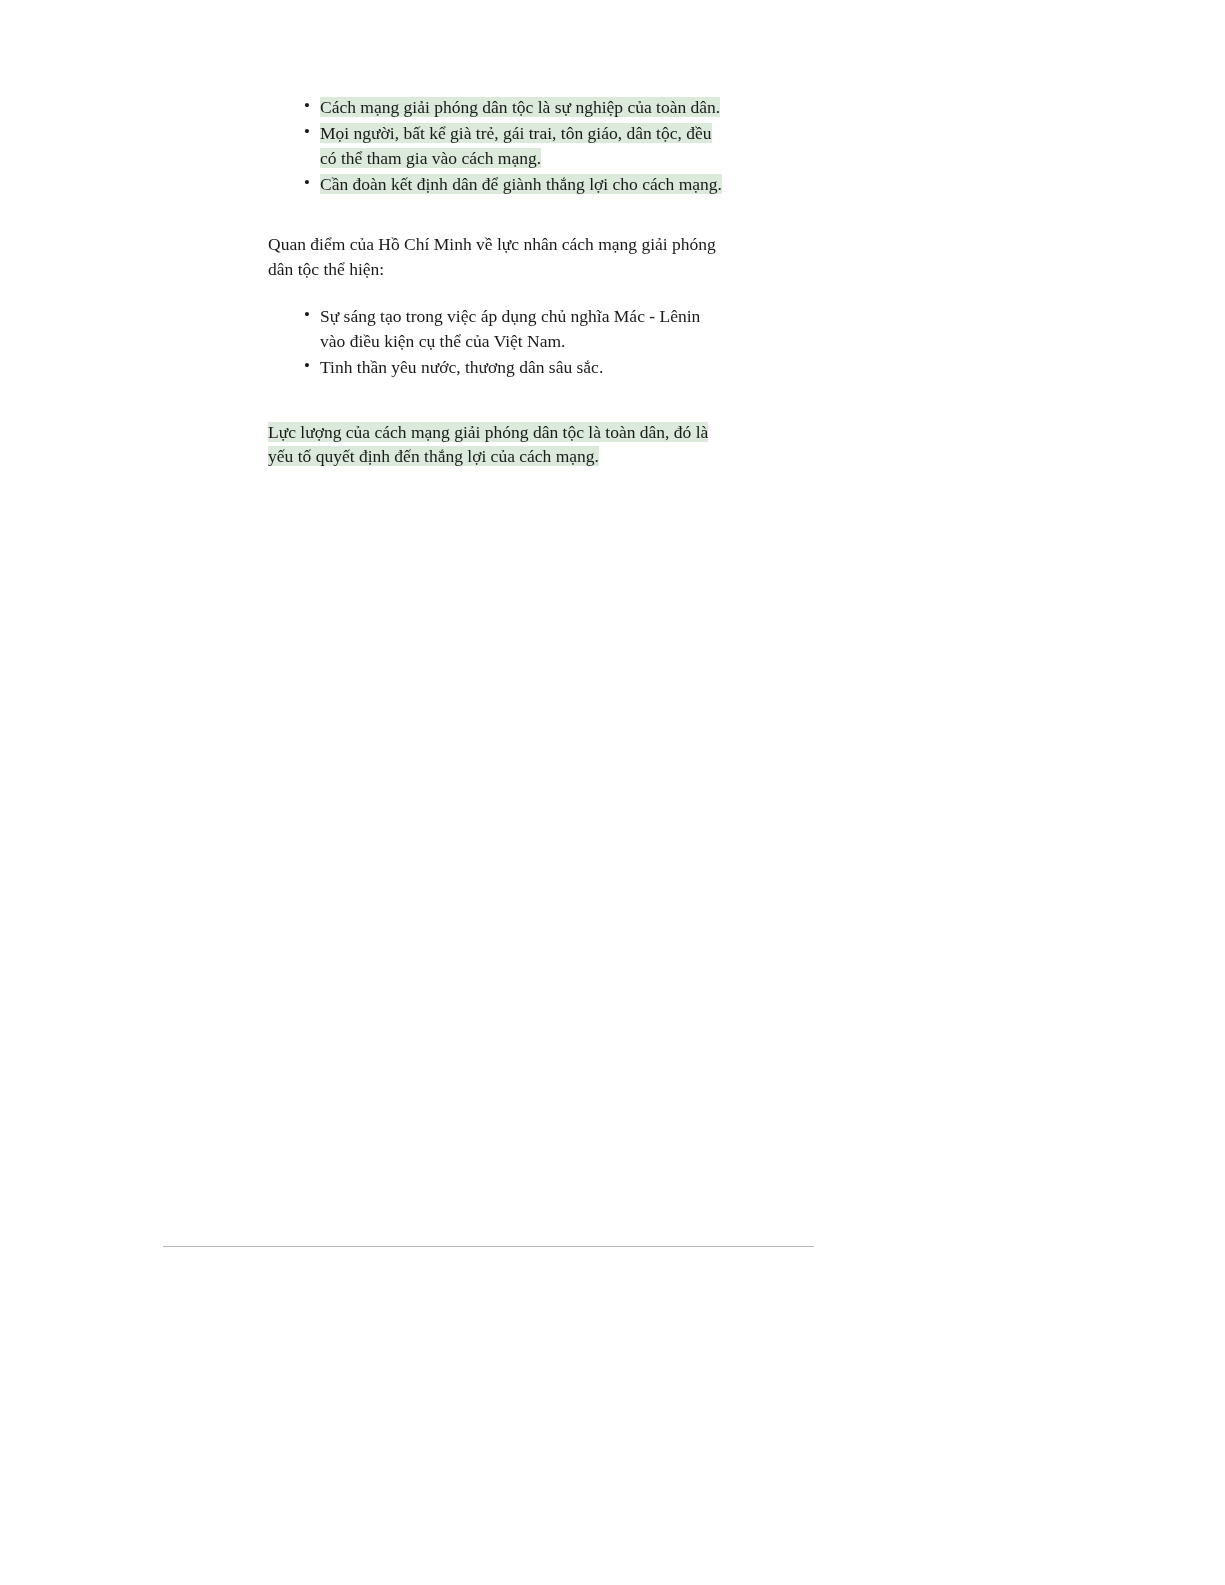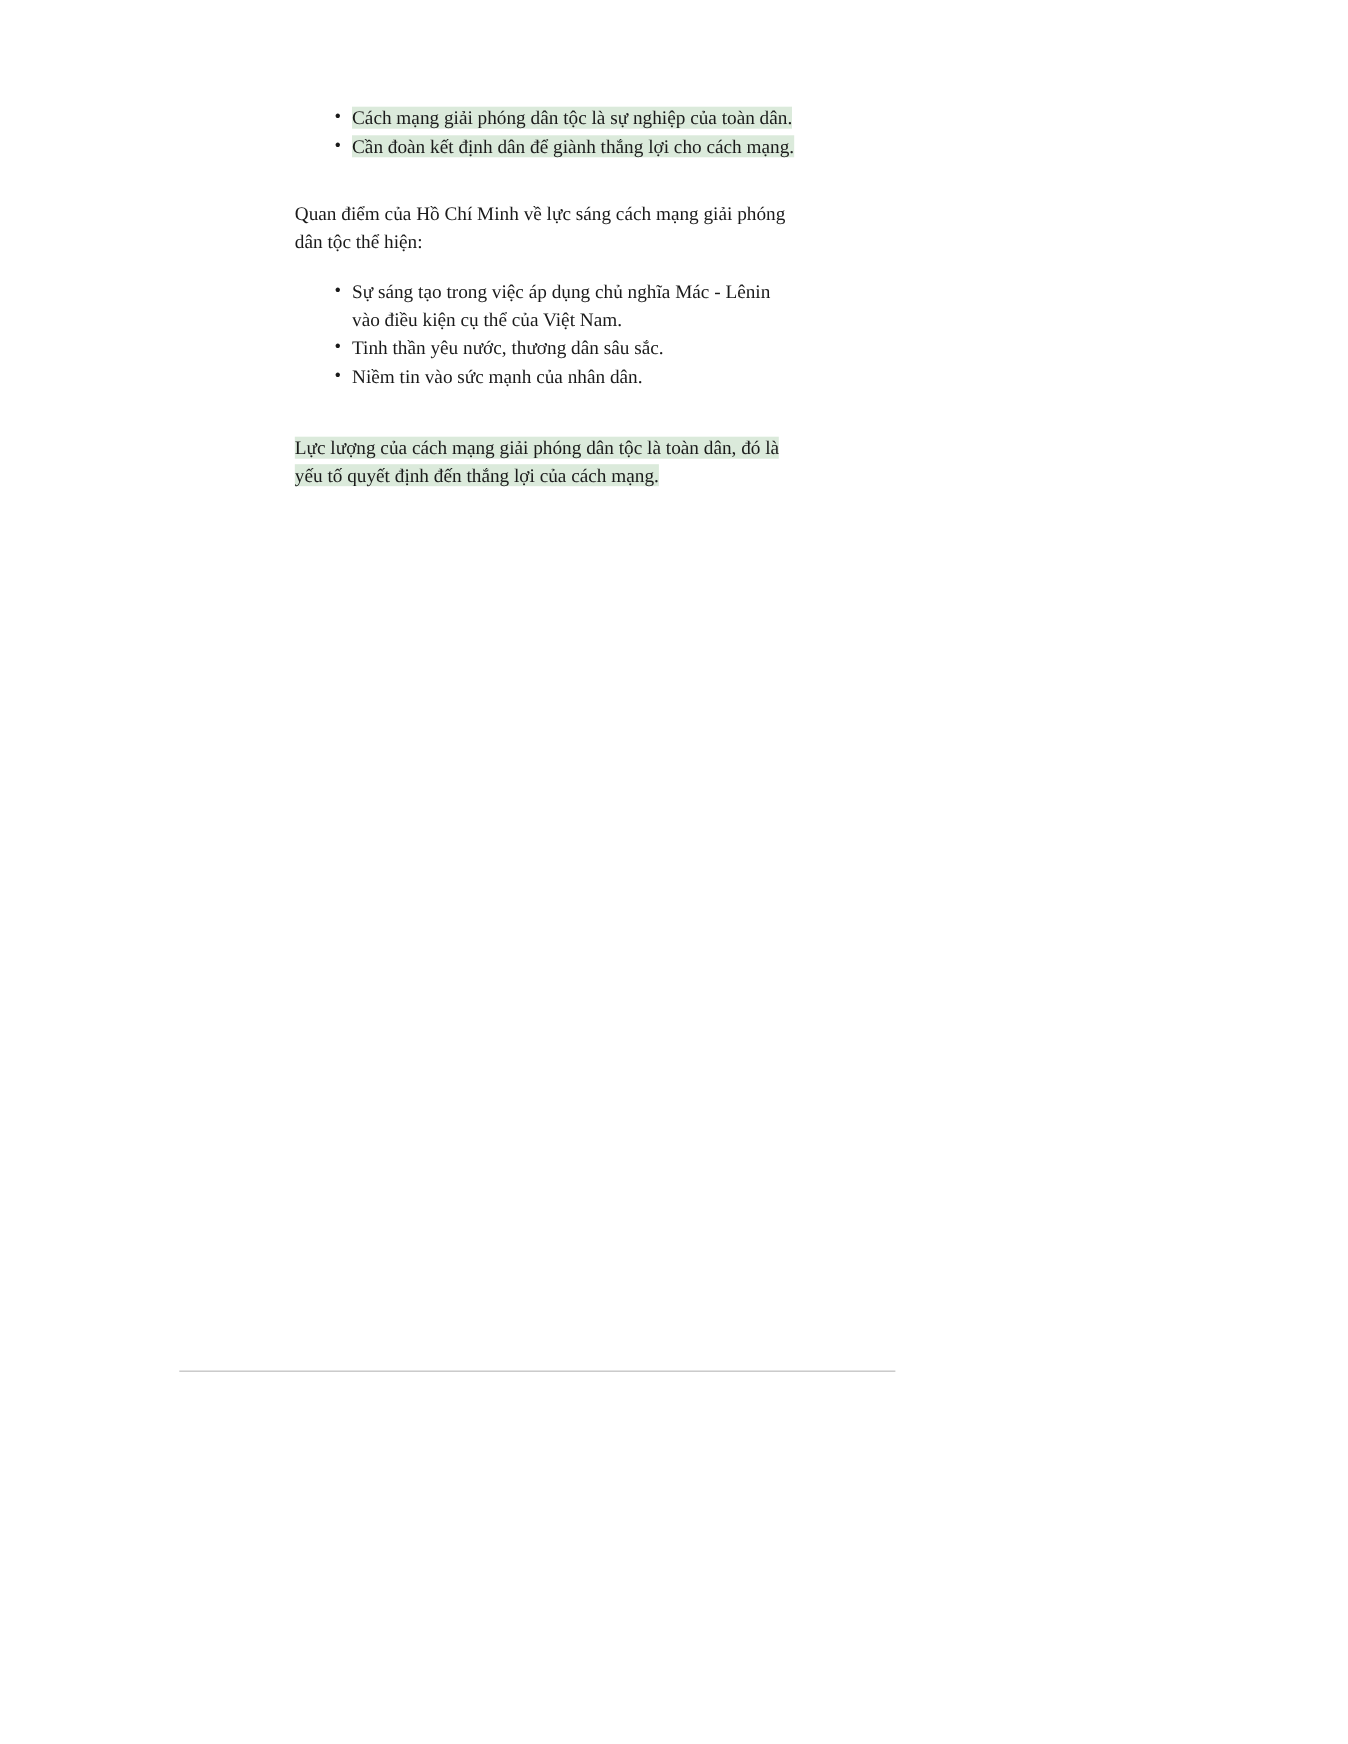--- a/index.html
+++ b/index.html
@@ -83,31 +83,31 @@
   }
   .gap-small { height: 22px; }
 </style>
 </head>
 <body>
 
 <div class="page">
 
   <ul class="bullet-list list-block">
     <li><span class="hl">Cách mạng giải phóng dân tộc là sự nghiệp của toàn dân.</span></li>
+    <li><span class="hl">Mọi người, bất kể già trẻ, gái trai, tôn giáo, dân tộc, đều có thể tham gia vào cách mạng.</span></li>
     <li><span class="hl">Cần đoàn kết định dân để giành thắng lợi cho cách mạng.</span></li>
   </ul>
 
-  <p class="para para-intro">Quan điểm của Hồ Chí Minh về lực sáng cách mạng giải phóng dân tộc thể hiện:</p>
+  <p class="para para-intro">Quan điểm của Hồ Chí Minh về lực nhân cách mạng giải phóng dân tộc thể hiện:</p>
 
   <div class="gap-small"></div>
 
   <ul class="bullet-list list-block second">
     <li><span>Sự sáng tạo trong việc áp dụng chủ nghĩa Mác - Lênin vào điều kiện cụ thể của Việt Nam.</span></li>
     <li><span>Tinh thần yêu nước, thương dân sâu sắc.</span></li>
-    <li><span>Niềm tin vào sức mạnh của nhân dân.</span></li>
   </ul>
 
 
   <p class="para para-highlight"><span class="hl">Lực lượng của cách mạng giải phóng dân tộc là toàn dân, đó là yếu tố quyết định đến thắng lợi của cách mạng.</span></p>
 
   <div class="footer-rule"></div>
 
 </div>
 
 </body></html>

